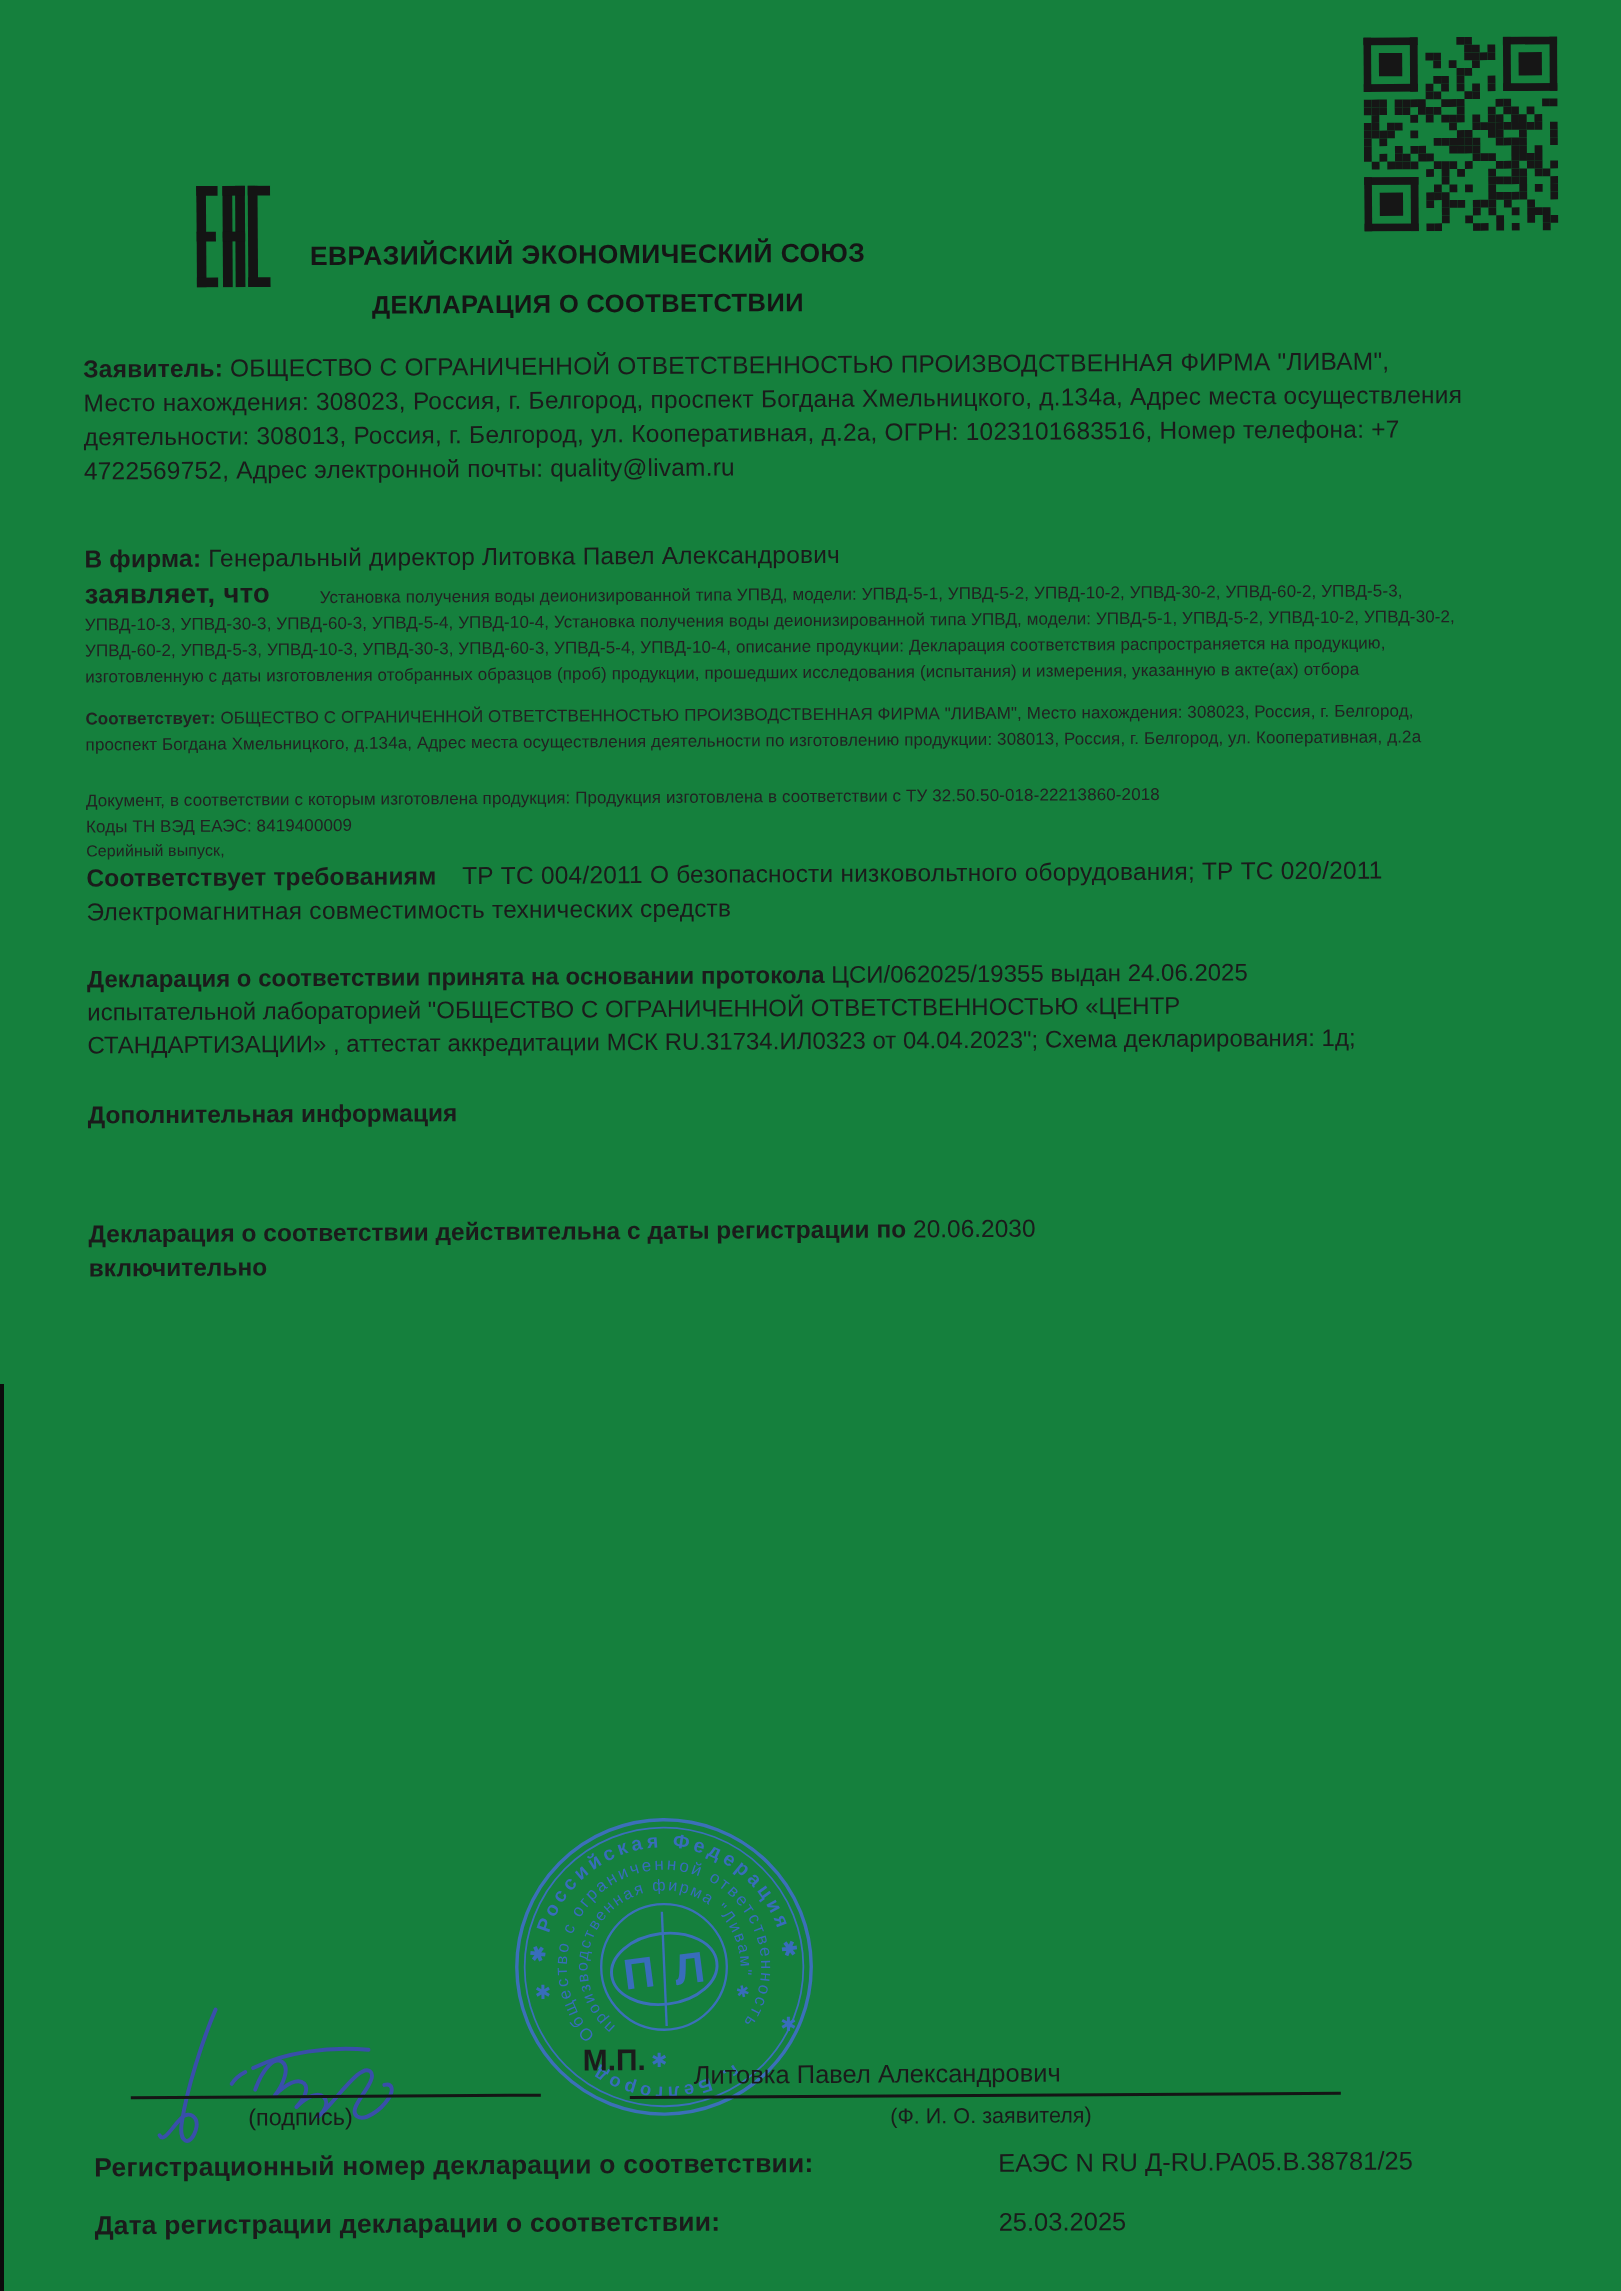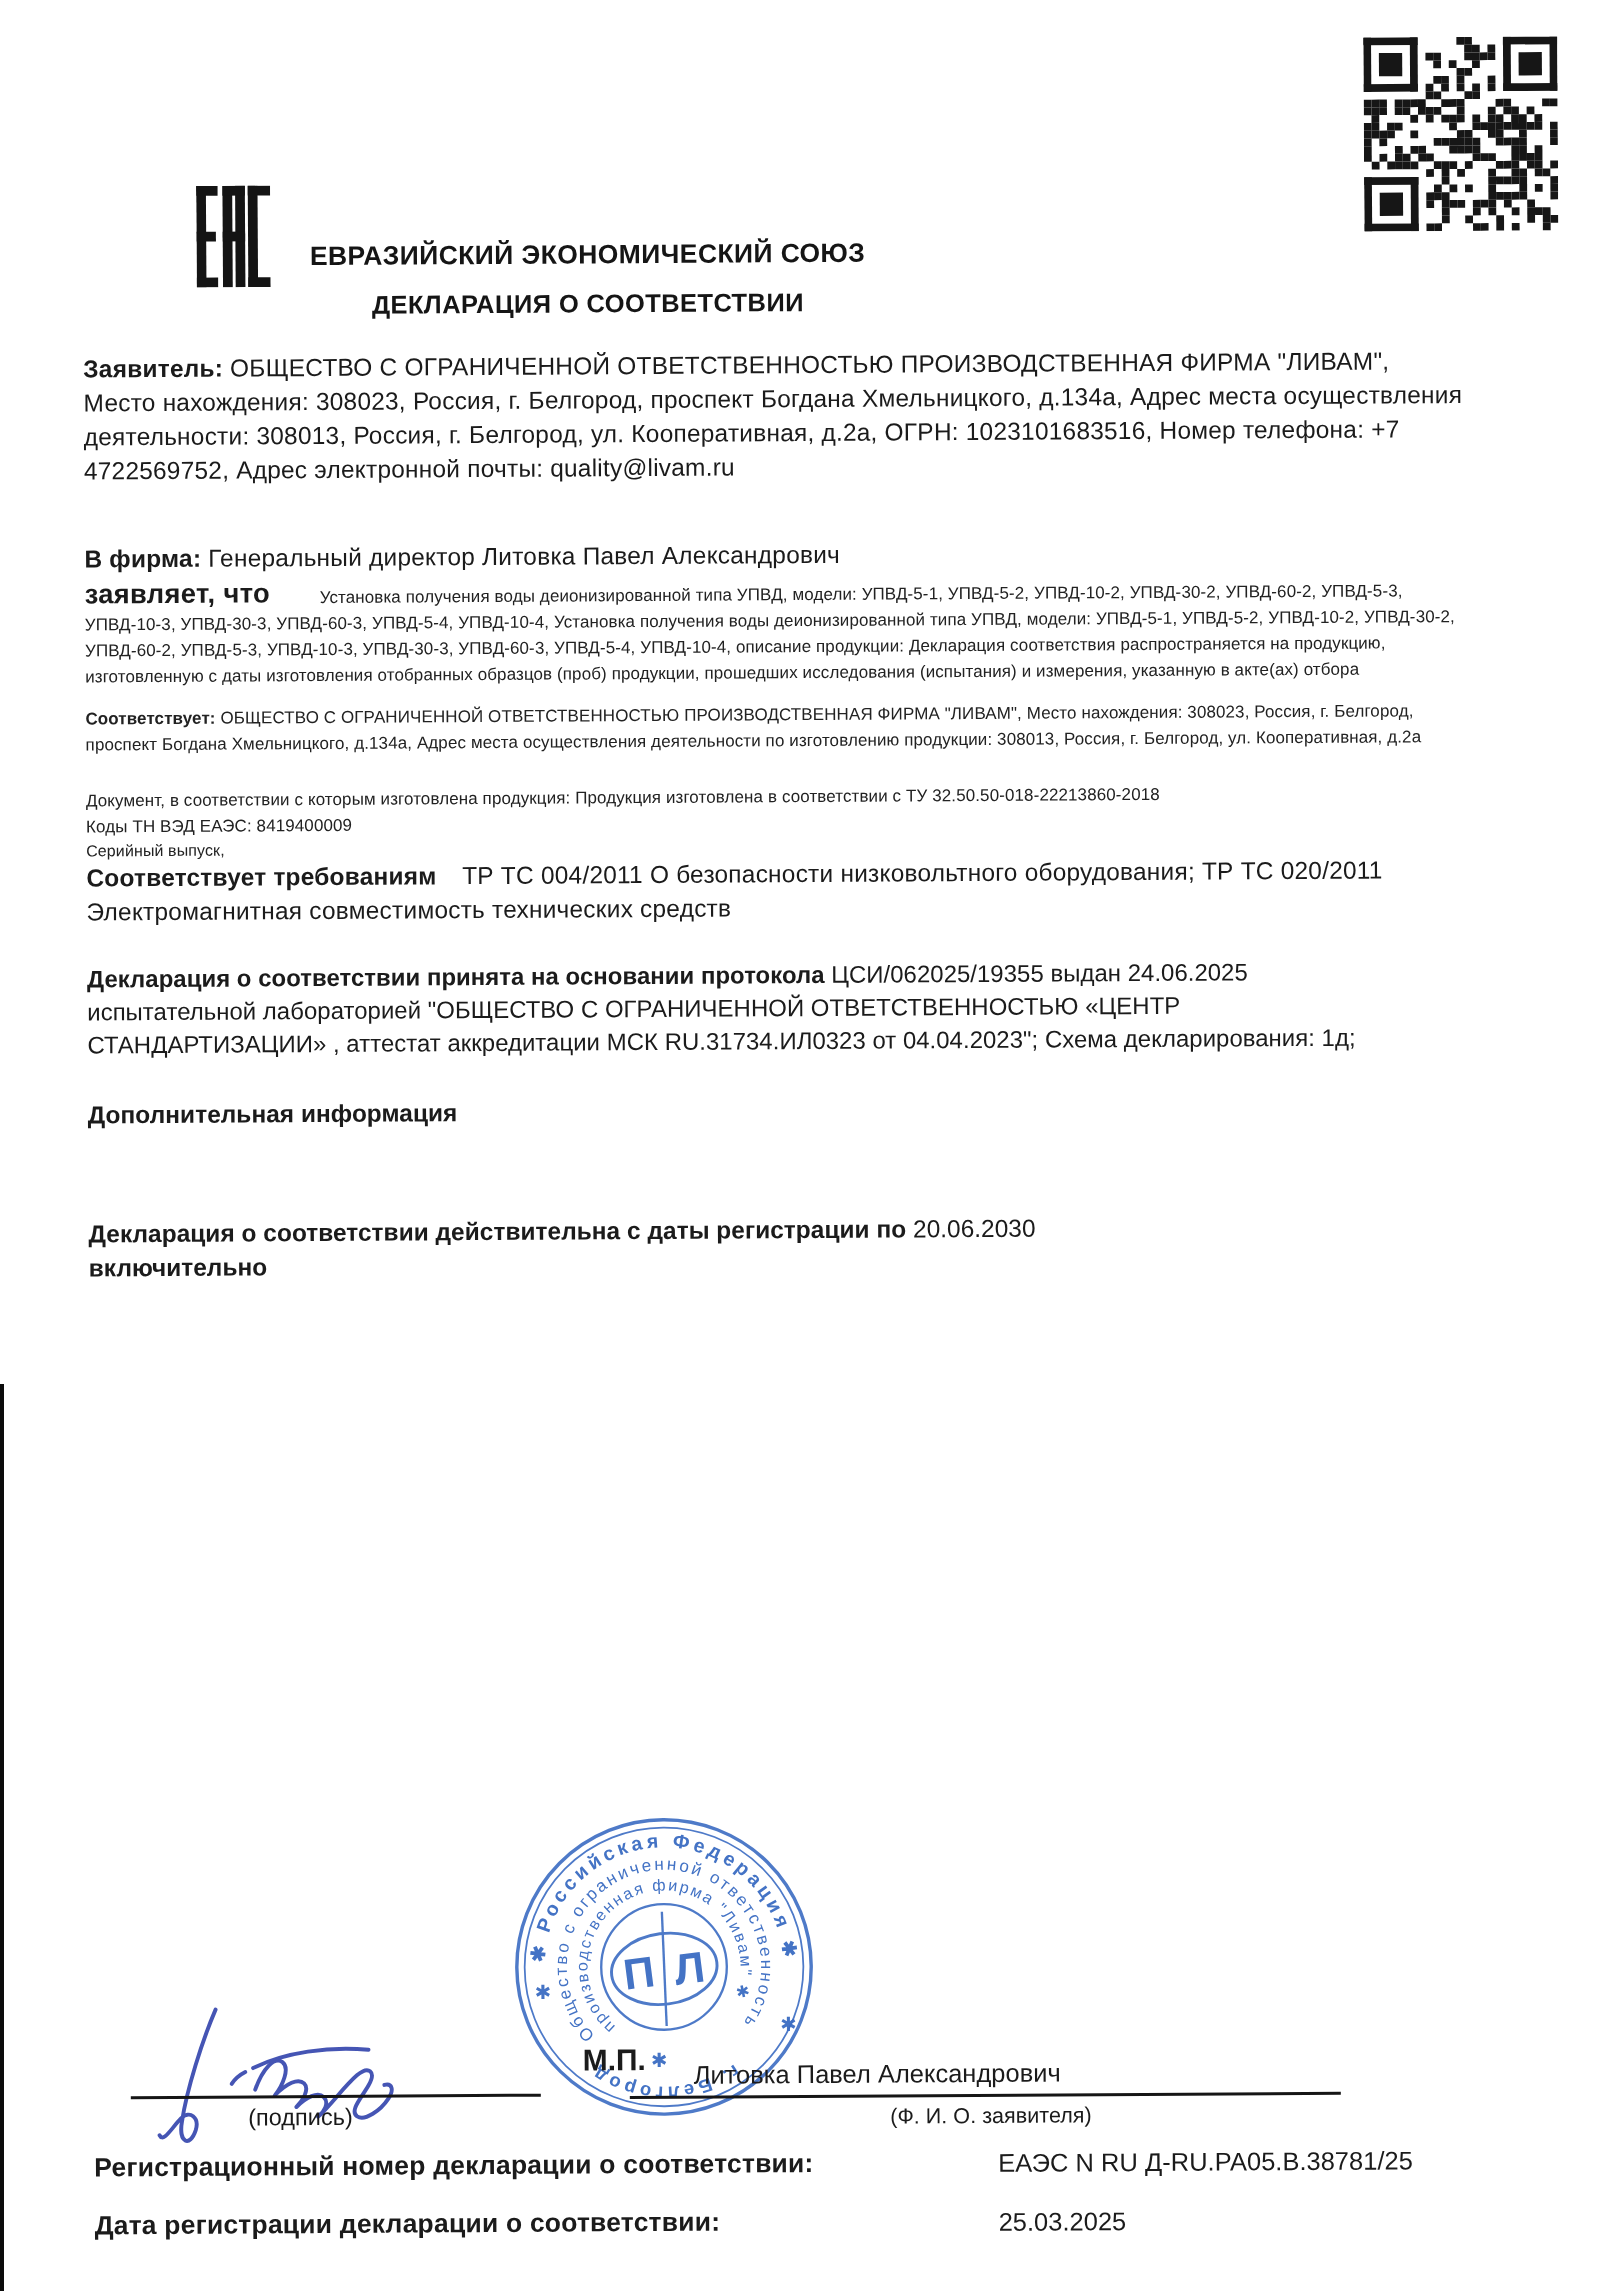--- a/index.html
+++ b/index.html
@@ -1,18 +1,18 @@
 <!DOCTYPE html>
 <html><head>
 <meta charset="utf-8">
 <style>
   html,body{margin:0;padding:0;background:#e8e8e6;}
   .page{
     position:relative;width:1621px;height:2292px;margin:0 auto;
-    background:#ffffff;overflow:hidden;
+    background:#15803d;overflow:hidden;
     font-family:"Liberation Sans",sans-serif;color:#1b1b1b;
   }
   .tilt{position:absolute;inset:0;transform:rotate(-0.35deg);transform-origin:50% 50%;}
   .abs{position:absolute;}
   .b{font-weight:bold;}
   .center{text-align:center;}
 
   .eac-logo{left:202px;top:182px;width:74px;height:102px;}
   .qr{left:1370px;top:41px;width:194px;height:194px;}
 

